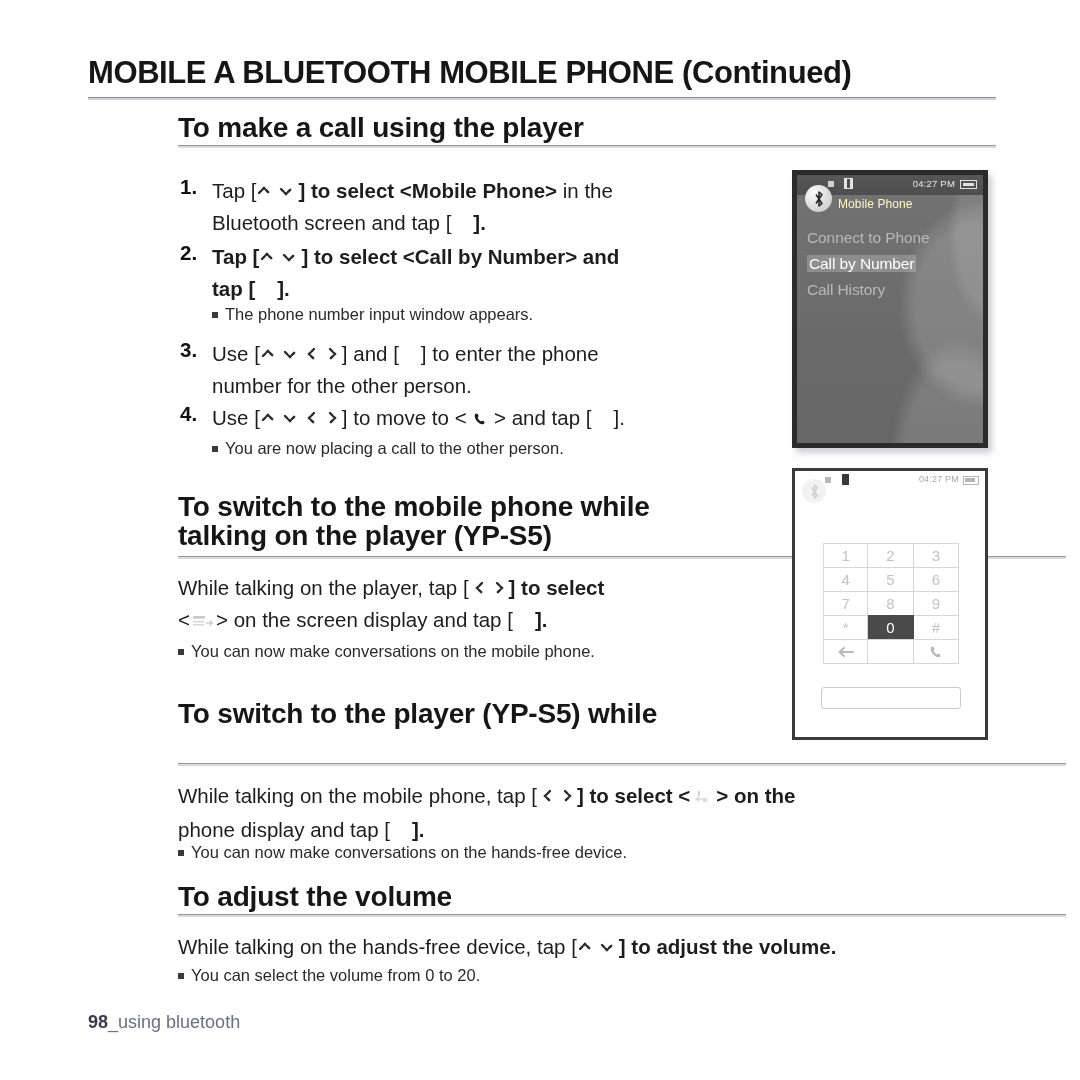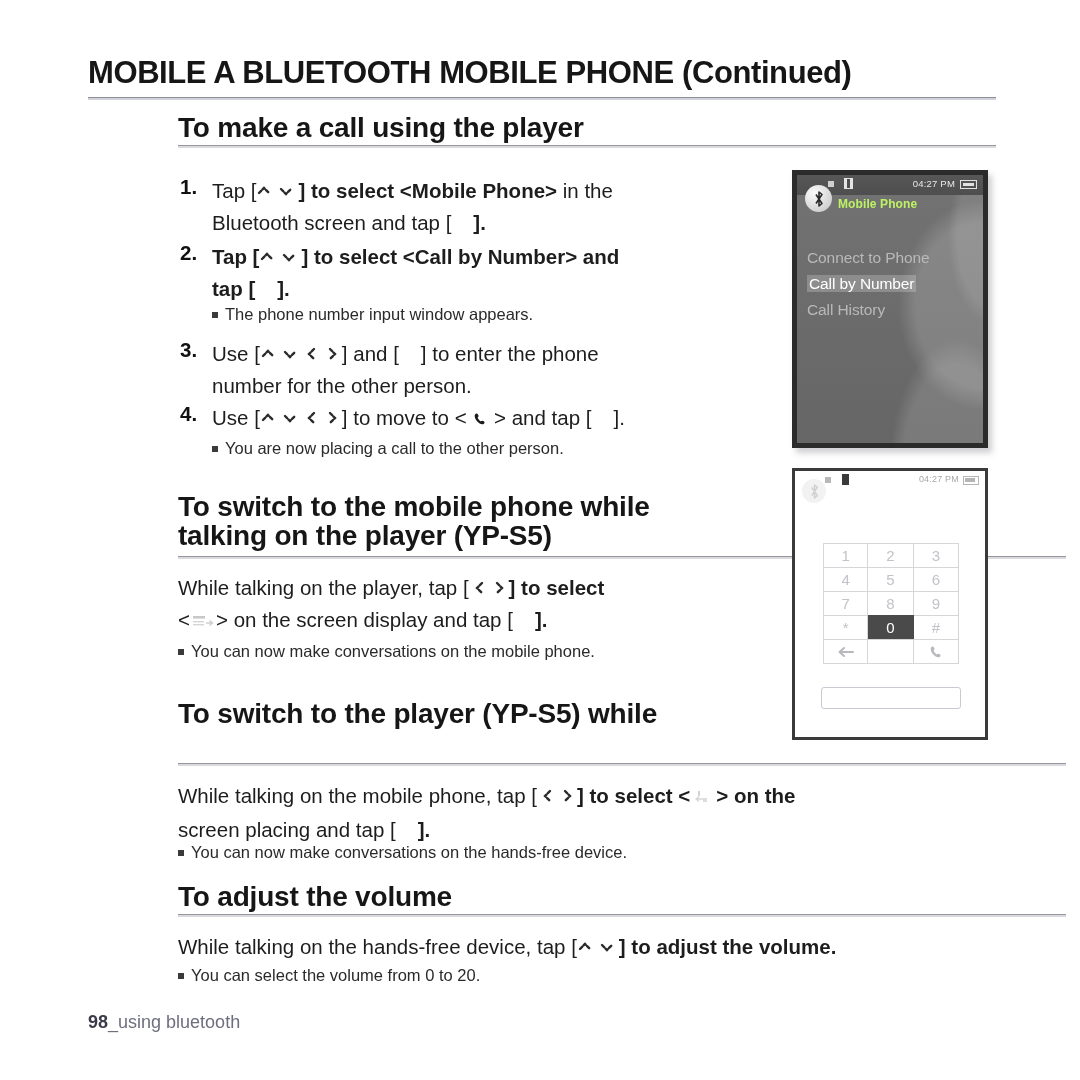--- a/index.html
+++ b/index.html
@@ -196,27 +196,27 @@
     border-radius: 50%;
     background: radial-gradient(circle at 35% 30%, #fbfbfb, #d3d3d3 70%, #bfbfbf);
     display: flex;
     align-items: center;
     justify-content: center;
   }
   .d1-title {
     position: absolute;
     left: 41px; top: 22px;
     font-size: 12px;
-    font-weight: bold;
-    color: #bef264;
+    font-weight: normal;
+    color: #fef9c3;
     letter-spacing: 0.1px;
   }
   .d1-menu {
     position: absolute;
-    left: 0; right: 0; top: 52px; margin-top: 20px;
+    left: 0; right: 0; top: 52px;
   }
   .d1-item {
     font-size: 15.5px;
     padding: 2px 0 2px 10px;
     color: #b9b9b9;
     letter-spacing: -0.1px;
     margin-bottom: 4px;
   }
   .d1-item.sel {
     color: #ffffff;
@@ -425,21 +425,21 @@
 
   <div class="body-text" style="left:178px; top:780px; width:830px;">
     <span>While talking on the mobile phone, tap [</span><span class="navkey"><svg width="40" height="14" viewBox="0 0 40 14">
           <path d="M13 2 L8 7 L13 12" stroke="#2b2b2b" stroke-width="2.4" fill="none" stroke-linecap="round" stroke-dasharray="3 2"></path>
           <path d="M28 2 L33 7 L28 12" stroke="#2b2b2b" stroke-width="2.4" fill="none" stroke-linecap="round" stroke-dasharray="3 2"></path>
         </svg></span><b>] to select &lt;</b><span class="faint-icon2"><svg width="26" height="18" viewBox="0 0 26 18">
           <rect x="8" y="3" width="2" height="5" fill="#9a9a9a"></rect>
           <path d="M6 11 L13 11 M9 8.5 L6 11 L9 13.5" stroke="#a0a0a0" stroke-width="1.3" fill="none"></path>
           <rect x="13" y="10" width="4" height="4" fill="#b0b0b0"></rect>
         </svg></span><b>&gt; on the</b><br>
-    <span>screen placing and tap [</span><span class="blank-key"></span><b>].</b>
+    <span>phone display and tap [</span><span class="blank-key"></span><b>].</b>
   </div>
   <div class="bullet" style="left:178px; top:841px;"><span class="sq"></span><span>You can now make conversations on the hands-free device.</span></div>
 
   <div class="sec-head" style="left:178px; top:882px;">To adjust the volume</div>
   <div class="sec-rule" style="left:178px; top:914px; width:888px;"></div>
 
   <div class="body-text" style="left:178px; top:931px; width:830px;">
     <span>While talking on the hands-free device, tap [</span><span class="navkey"><svg width="42" height="14" viewBox="0 0 42 14">
           <path d="M3 9 L8 4 L13 9" stroke="#2b2b2b" stroke-width="2.4" fill="none" stroke-linecap="round" stroke-dasharray="3 2"></path>
           <path d="M25 5 L30 10 L35 5" stroke="#2b2b2b" stroke-width="2.4" fill="none" stroke-linecap="round" stroke-dasharray="3 2"></path>

